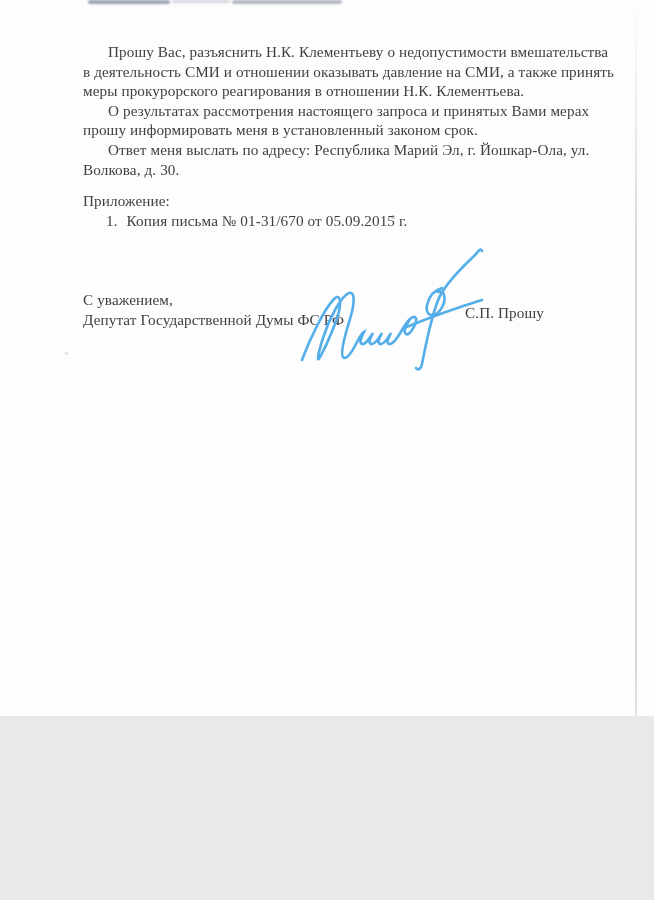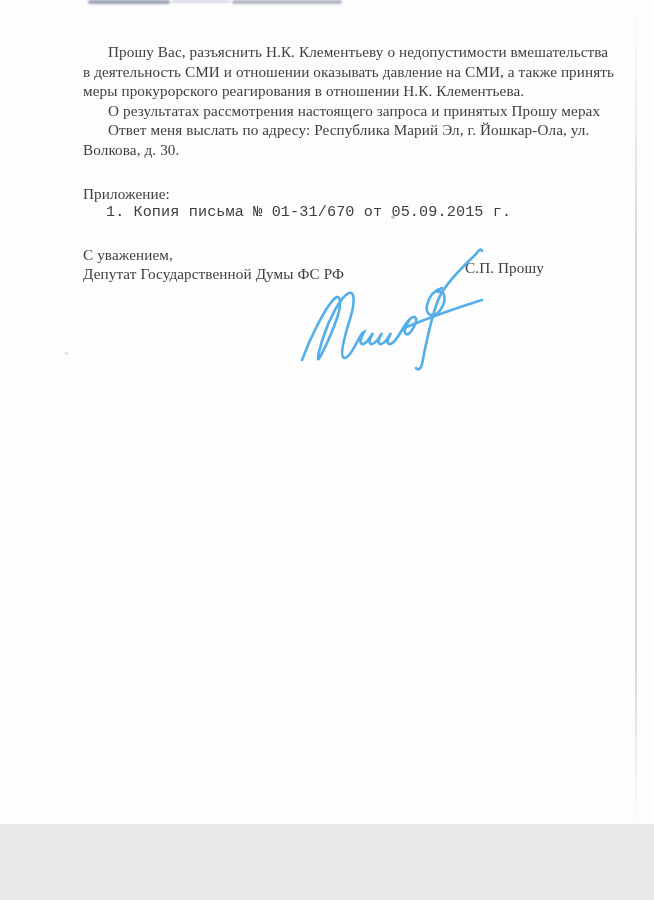--- a/index.html
+++ b/index.html
@@ -1,18 +1,18 @@
 <!DOCTYPE html>
 <html><head>
 <meta charset="utf-8">
 <style>
   html,body{margin:0;padding:0;background:#e9e9e9;}
   .page{
     position:relative;
-    width:654px;height:824px;
+    width:654px;height:716px;
     background:#fdfdfd;
     overflow:hidden;
     font-family:"Liberation Serif","DejaVu Serif",serif;
     color:#3f3f3f;
   }
   
   .scan-strip{position:absolute;top:0;border-radius:2px;}
   .strip-a{left:88px;width:82px;height:4px;background:rgba(60,72,105,.50);filter:blur(1px);}
   .strip-b{left:172px;width:58px;height:3px;background:rgba(120,130,160,.30);filter:blur(1px);}
   .strip-c{left:232px;width:110px;height:4px;background:rgba(70,82,115,.42);filter:blur(1px);}
@@ -27,25 +27,25 @@
   
   .body{
     position:absolute;left:83px;top:42px;width:500px;
     font-size:15.2px;line-height:19.6px;
     letter-spacing:.1px;
   }
   .ln{white-space:nowrap;text-align:justify;text-align-last:justify;}
   .ln-last{white-space:nowrap;text-align:right;text-align-last:left;}
   .indent{text-indent:25px;}
 
-  .attachment{margin-top:24px;}
-  .attach-item{padding-left:23px;font-family:Liberation Mono, monospace;}
+  .attachment{margin-top:12px;}
+  .attach-item{padding-left:23px;}
   .attach-num{display:inline-block;margin-right:9px;}
 
-  .closing{position:relative;margin-top:22px;}
+  .closing{position:relative;margin-top:60px;}
   .signer{position:absolute;left:382px;top:13px;white-space:nowrap;}
 
   .signature-svg{position:absolute;left:298px;top:226px;}
 </style>
 </head>
 <body>
 
 <div class="page">
 
   <div class="scan-strip strip-a"></div>
@@ -57,21 +57,22 @@
 
   <div class="body">
 
     <div>
       <div class="ln indent">Прошу Вас, разъяснить Н.К. Клементьеву о недопустимости вмешательства</div>
       <div class="ln">в деятельность СМИ и отношении оказывать давление на СМИ, а также принять</div>
       <div class="ln-last">меры прокурорского реагирования в отношении Н.К. Клементьева.</div>
     </div>
 
     <div>
-      <div class="ln indent">О результатах рассмотрения настоящего запроса и принятых Прошу мерах</div>
+      <div class="ln indent">О результатах рассмотрения настоящего запроса и принятых Вами мерах</div>
+      <div class="ln-last">прошу информировать меня в установленный законом срок.</div>
     </div>
 
     <div>
       <div class="ln indent">Ответ меня выслать по адресу: Республика Марий Эл, г. Йошкар-Ола, ул.</div>
       <div class="ln-last">Волкова, д. 30.</div>
     </div>
 
     <div class="attachment">
       <div class="ln-last">Приложение:</div>
       <div class="ln-last attach-item">

